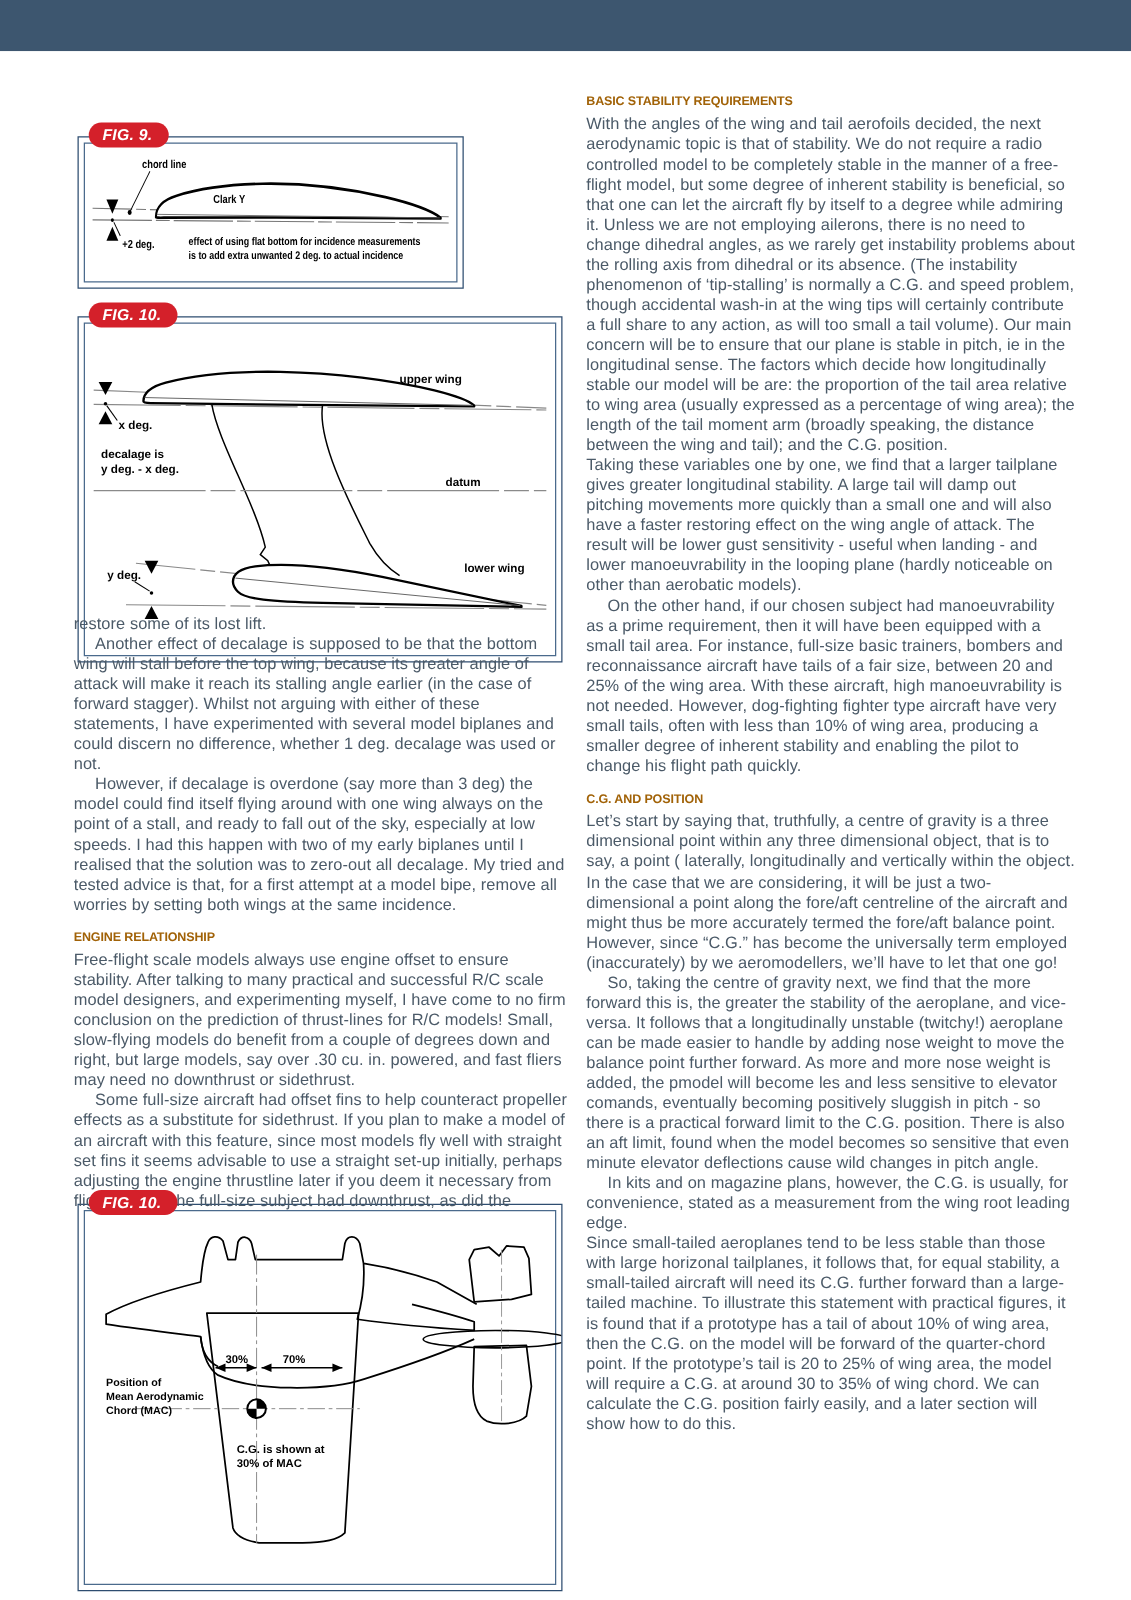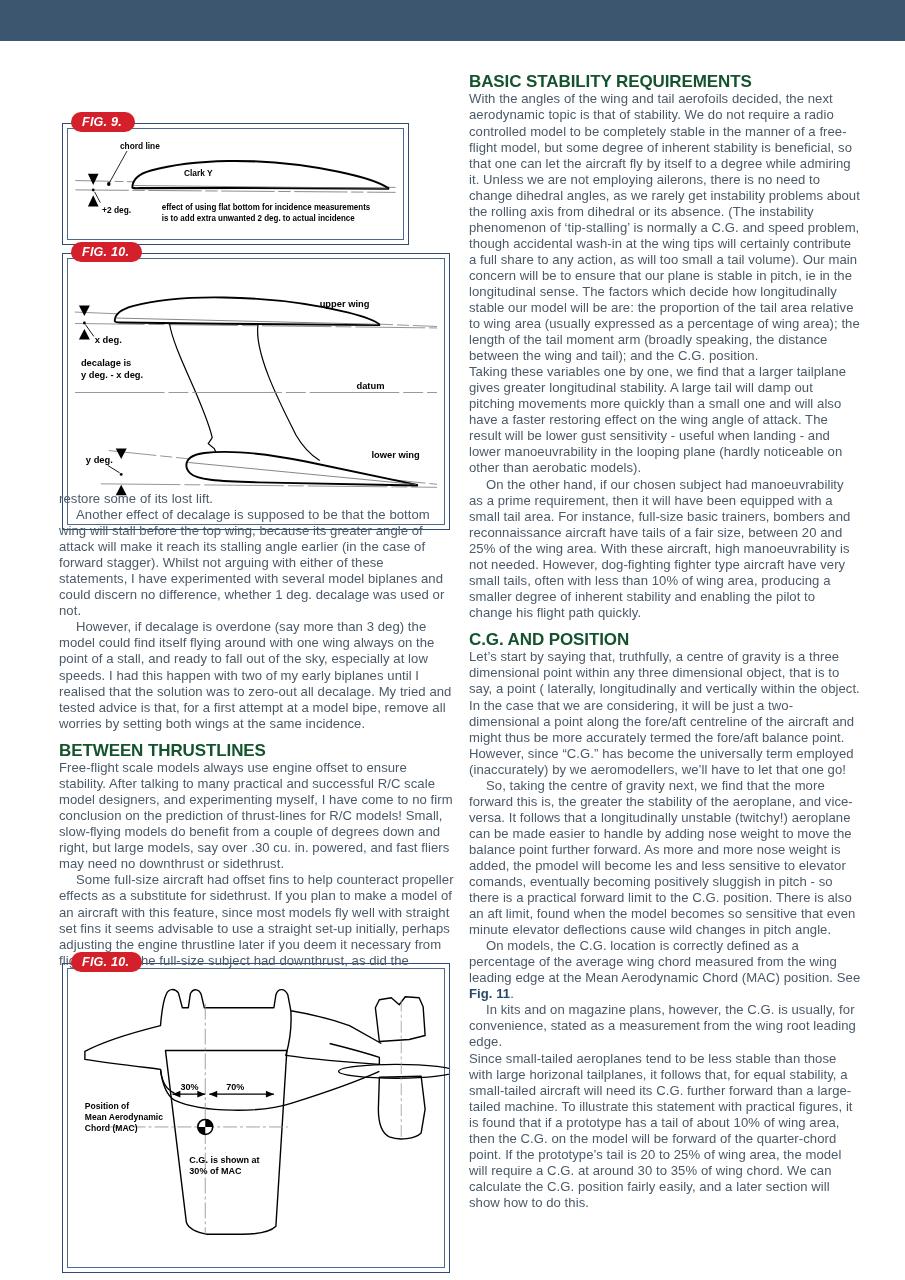--- a/index.html
+++ b/index.html
@@ -30,23 +30,23 @@
     line-height:16.05px;
     text-align:left;
     letter-spacing:0.005em;
   }
   .col-left{ left:59px;  top:450px; width:396px; }
   .col-right{left:469px; top:22px;  width:392px; }
 
   .col p{margin:0;}
   .col p.ind{text-indent:17px;}
   .h2{
-    color:#14532d;
+    color:#a16207;
     font-weight:bold;
-    font-size:17px;
+    font-size:10px;
     line-height:17.4px;
     letter-spacing:-0.1px;
     margin:10px 0 1px 0;
   }
   b.figref{color:#27496b;font-weight:bold;}
 
   
   .figbox{
     position:absolute;
     border:1.6px solid #2e4d70;
@@ -66,21 +66,21 @@
     font-weight:bold;font-style:italic;
     font-size:12.6px;
     letter-spacing:0.2px;
     padding:3px 13px 3px 11px;
     border-radius:11px;
     z-index:5;
     white-space:nowrap;
   }
   .fig-svg{position:absolute;left:0;top:0;width:100%;height:100%;}
 
-  #fig9 { left:62px;  top:82px;  width:347px;  height:122px; }
+  #fig9 { left:62px;  top:68px;  width:309px;  height:122px; }
   #fig10{ left:62px;  top:212px; width:388px;  height:277px; }
   #fig11{ left:62px;  top:922px; width:388px;  height:310px; }
 
   
   .fig-svg text{
     font-family:"Liberation Sans", sans-serif;
     fill:#000000;
     font-weight:bold;
   }
 </style>
@@ -223,35 +223,34 @@
       <text x="22" y="168" font-size="8.6">Chord (MAC)</text>
       <text x="127" y="200" font-size="9.1">C.G. is shown at</text>
       <text x="127" y="211" font-size="9.1">30% of MAC</text>
     </svg>
   </div>
 
   <div class="col col-left">
     <p>restore some of its lost lift.</p>
     <p class="ind">Another effect of decalage is supposed to be that the bottom wing will stall before the top wing, because its greater angle of attack will make it reach its stalling angle earlier (in the case of forward stagger).  Whilst not arguing with either of these statements, I have experimented with several model biplanes and could discern no difference, whether 1 deg. decalage was used or not.</p>
     <p class="ind">However, if decalage is overdone (say more than 3 deg) the model could find itself flying around with one wing always on the point of a stall, and ready to fall out of the sky, especially at low speeds. I had this happen with two of my early biplanes until I realised that the solution was to zero-out all decalage. My tried and tested advice is that, for a first attempt at a model bipe, remove all worries by setting both wings at the same incidence.</p>
-    <div class="h2">BETWEEN THRUSTLINES</div>
+    <div class="h2">ENGINE RELATIONSHIP</div>
     <p>Free-flight scale models always use engine offset to ensure stability. After talking to many practical and successful R/C scale model designers, and experimenting myself, I have come to no firm conclusion on the prediction of thrust-lines for R/C models! Small, slow-flying models do benefit from a couple of degrees down and right, but large models, say over .30 cu. in. powered, and fast fliers may need no downthrust or sidethrust.</p>
     <p class="ind">Some full-size aircraft had offset fins to help counteract propeller effects as a substitute for sidethrust. If you plan to make a model of an aircraft with this feature, since most models fly well with straight set fins it seems advisable to use a straight set-up initially, perhaps adjusting the engine thrustline later if you deem it necessary from flight tests. If the full-size subject had downthrust, as did the</p>
   </div>
 
   <div class="col col-right">
 
     <div class="h2">BASIC STABILITY REQUIREMENTS</div>
     <p>With the angles of the wing and tail aerofoils decided, the next aerodynamic topic is that of stability. We do not require a radio controlled model to be completely stable in the manner of a free-flight model, but some degree of inherent stability is beneficial, so that one can let the aircraft fly by itself to a degree while admiring it. Unless we are not employing ailerons, there is no need to change dihedral angles, as we rarely get instability problems about the rolling axis from dihedral or its absence. (The instability phenomenon of ‘tip-stalling’ is normally a C.G. and speed problem, though accidental wash-in at the wing tips will certainly contribute a full share to any action, as will too small a tail volume). Our main concern will be to ensure that our plane is stable in pitch, ie in the longitudinal sense. The factors which decide how longitudinally stable our model will be are: the proportion of the tail area relative to wing area (usually expressed as a percentage of wing area); the length of the tail moment arm (broadly speaking, the distance between the wing and tail); and the C.G. position.</p>
 
     <p>Taking these variables one by one, we find that a larger tailplane gives greater longitudinal stability. A large tail will damp out pitching movements more quickly than a small one and will also have a faster restoring effect on the wing angle of attack. The result will be lower gust sensitivity - useful when landing - and lower manoeuvrability in the looping plane (hardly noticeable on other than aerobatic models).</p>
     <p class="ind">On the other hand, if our chosen subject had manoeuvrability as a prime requirement, then it will have been equipped with a small tail area. For instance, full-size basic trainers, bombers and reconnaissance aircraft have tails of a fair size, between 20 and 25% of the wing area. With these aircraft, high manoeuvrability is not needed. However, dog-fighting fighter type aircraft have very small tails, often with less than 10% of wing area, producing a smaller degree of inherent stability and enabling the pilot to change his flight path quickly.</p>
 
     <div class="h2">C.G. AND POSITION</div>
     <p>Let’s start by saying that, truthfully, a centre of gravity is a three dimensional point within any three dimensional object, that is to say, a point ( laterally, longitudinally and vertically within the object. In the case that we are considering, it will be just a two-dimensional  a point along the fore/aft centreline of the aircraft and might thus be more accurately termed the fore/aft balance point. However, since “C.G.” has become the universally term employed (inaccurately) by we aeromodellers, we’ll have to let that one go!</p>
     <p class="ind">So, taking the centre of gravity next, we find that the more forward this is, the greater the stability of the aeroplane, and vice-versa. It follows that a longitudinally unstable (twitchy!) aeroplane can be made easier to handle by adding nose weight to move the balance point further forward. As more and more nose weight is added, the pmodel will become les and less sensitive to elevator comands, eventually becoming positively sluggish in pitch - so there is a practical forward limit to the C.G. position. There is also an aft limit, found when the model becomes so sensitive that even minute elevator deflections cause wild changes in pitch angle.</p>
-    <p class="ind"><span>On models, the C.G. location is correctly defined as a percentage of the average wing chord measured from the wing leading edge at the Mean Aerodynamic Chord (MAC) position. See </span><b class="figref">Fig. 11</b><span>.</span></p>
     <p class="ind">In kits and on magazine plans, however, the C.G. is usually, for convenience, stated as a measurement from the wing root leading edge.</p>
 
     <p><span>Since small-tailed aeroplanes tend to be less stable than those with large horizonal tailplanes, it follows that, for equal stability, a small-tailed aircraft will need its C.G. further forward than a large-tailed machine. To illustrate this statement with practical figures, it is found that if a prototype has a tail of about 10% of wing area, then the C.G. on the model will be forward of the quarter-chord point. If the prototype’s tail is 20 to 25% of wing area, the model will require a C.G. at around 30 to 35% of wing chord. We can calculate the C.G. position fairly easily, and a later section will show how to do this.</span></p>
   </div>
 
 </div>
 
 </body></html>

